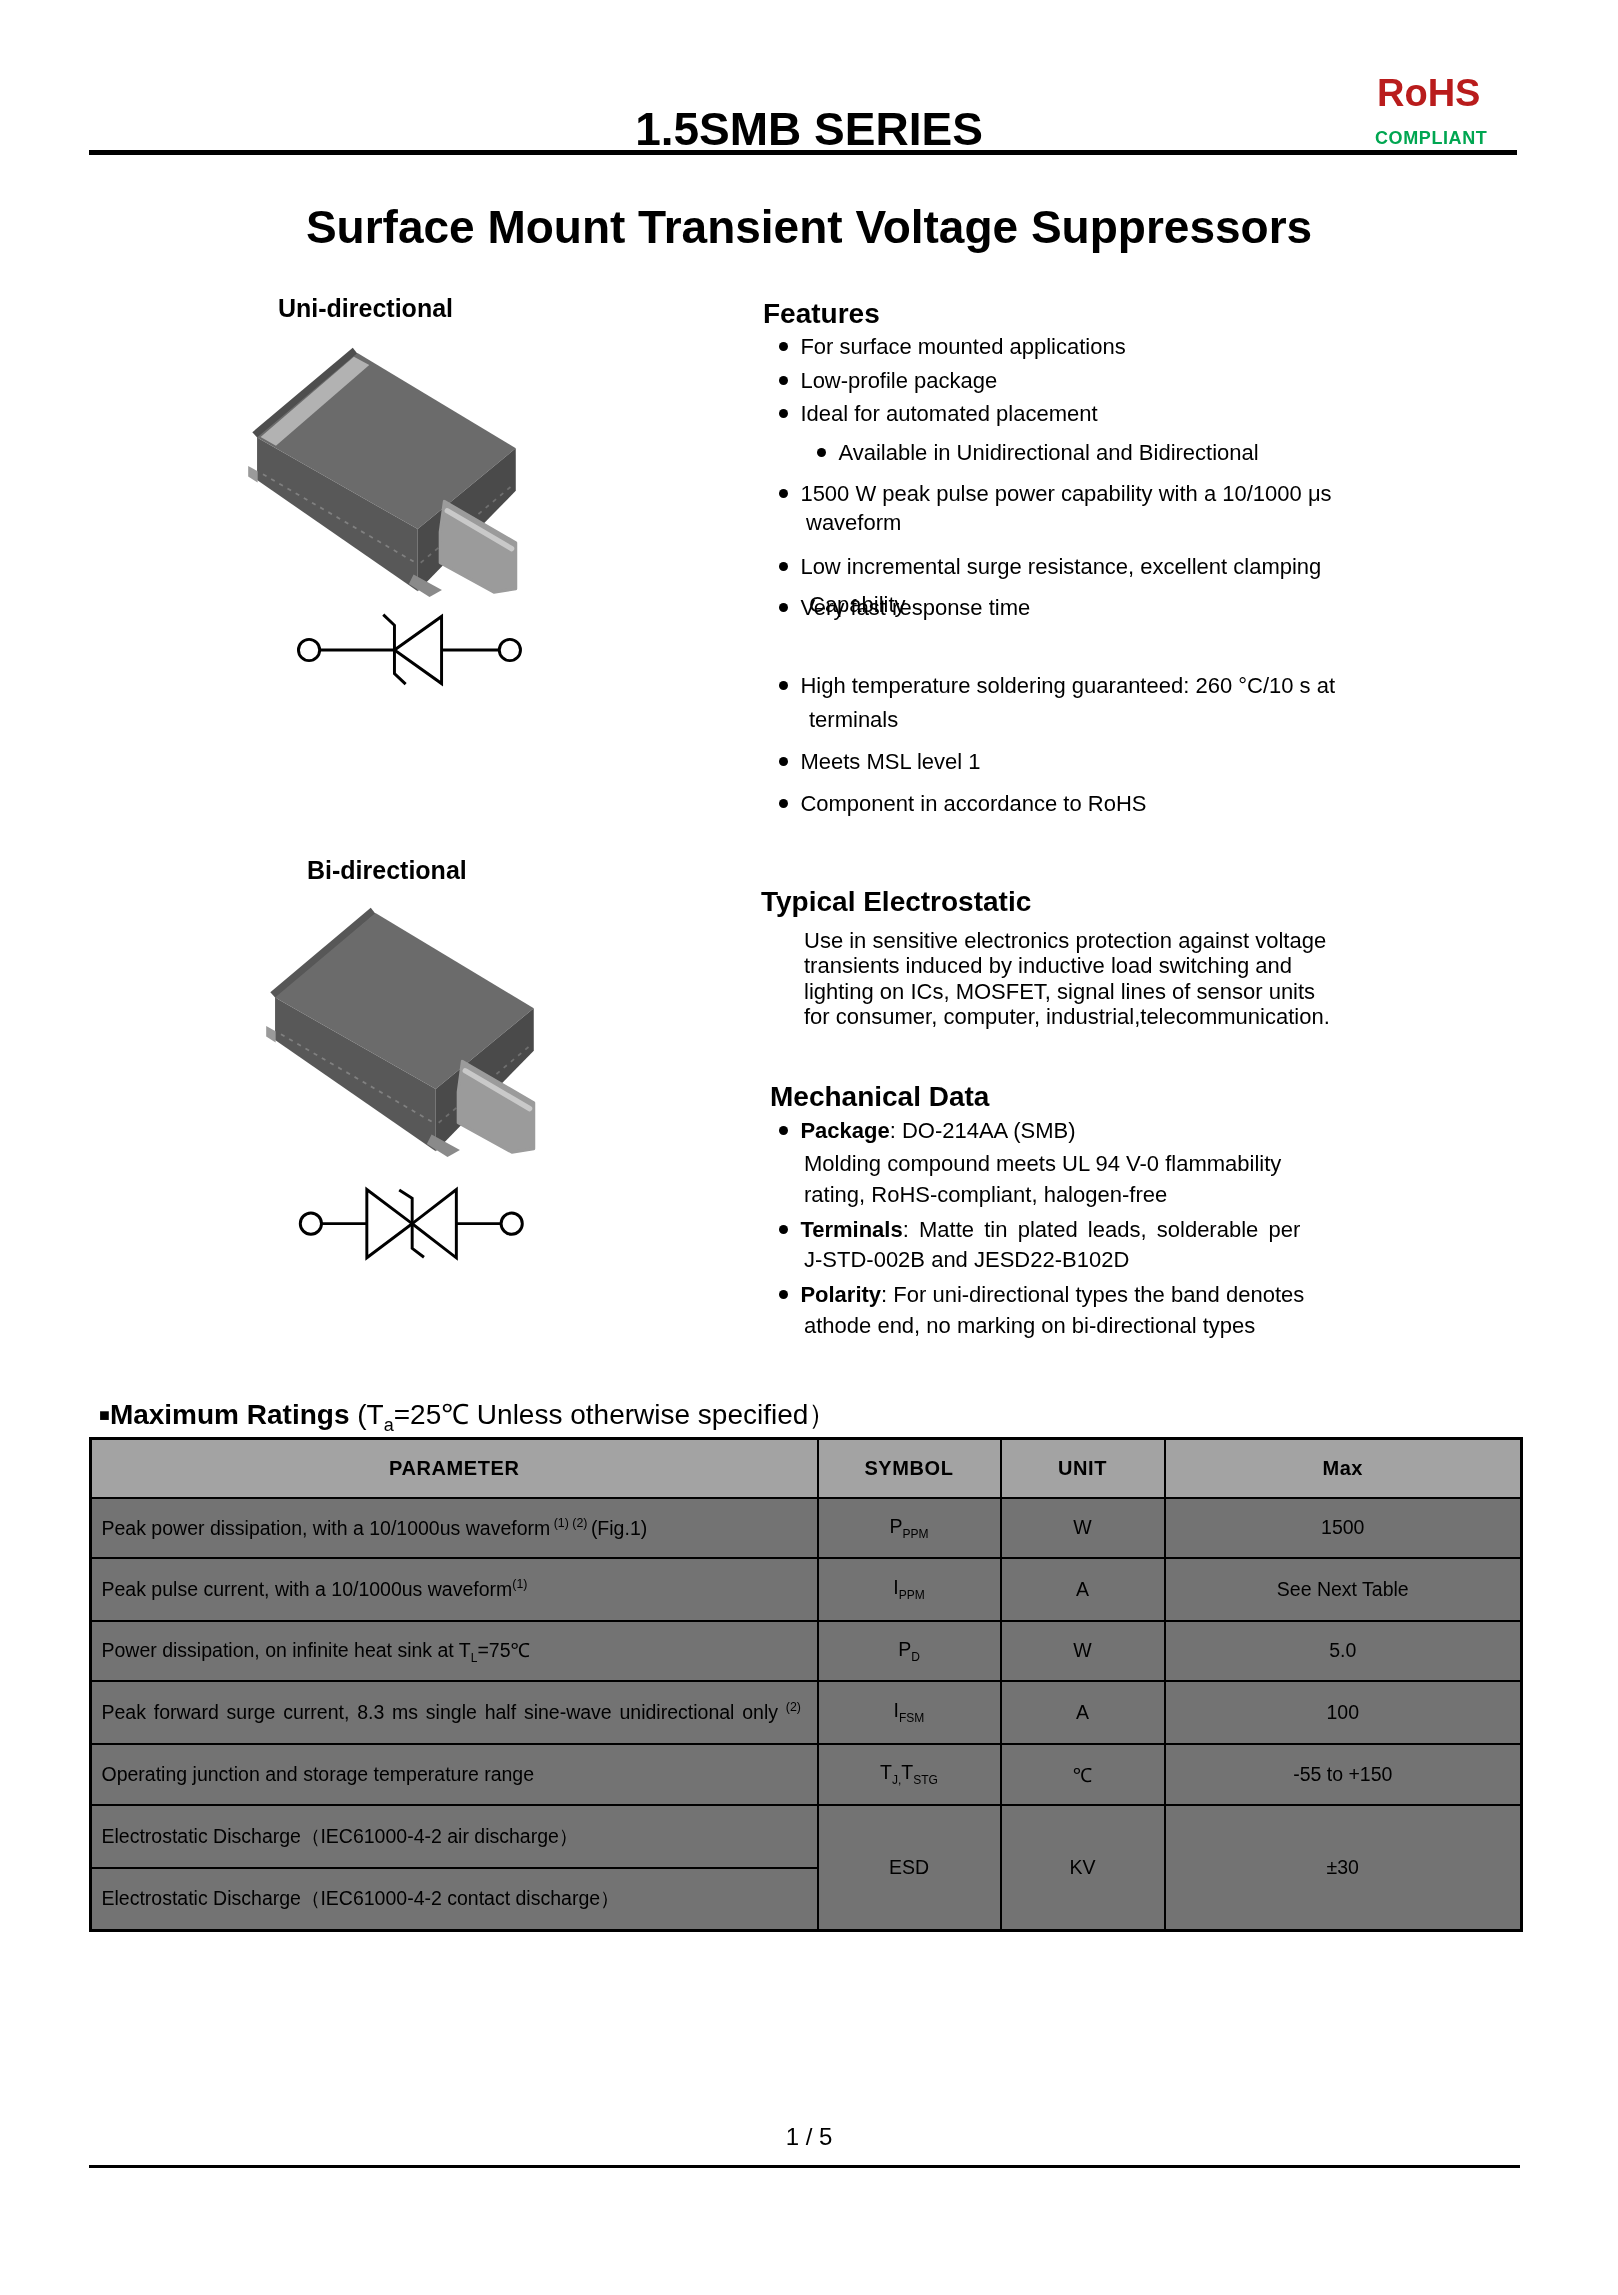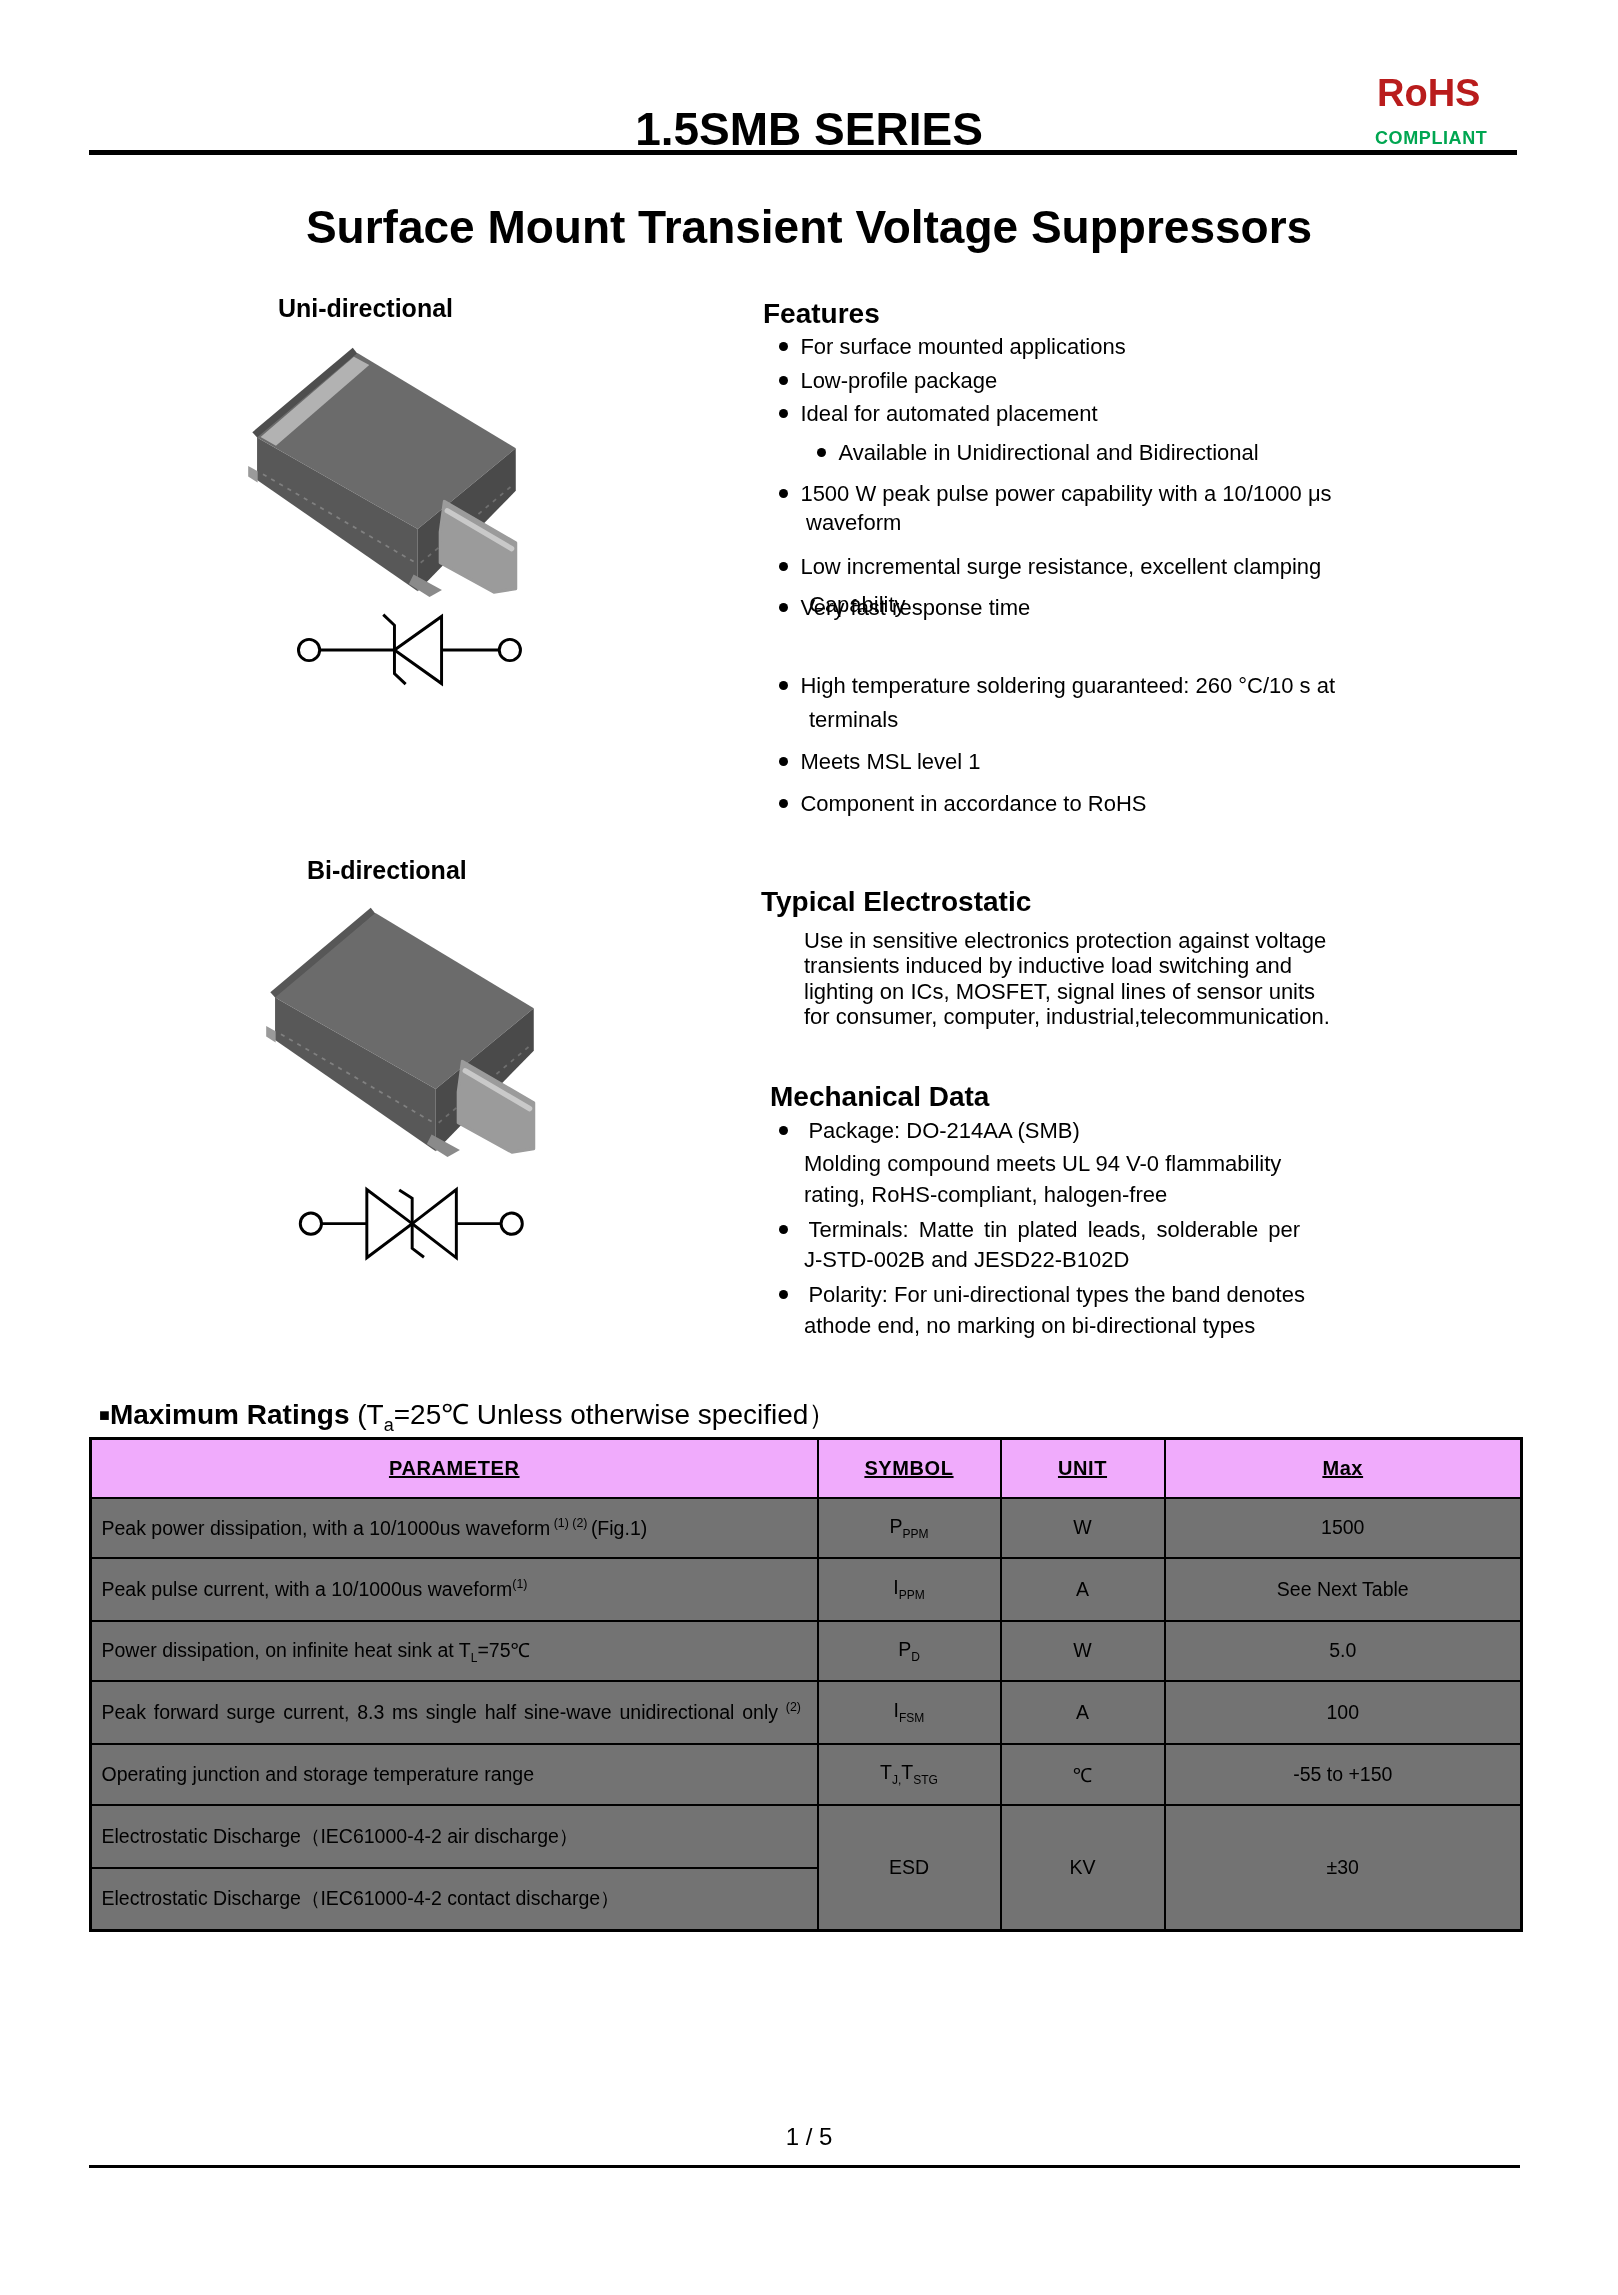--- a/index.html
+++ b/index.html
@@ -34,35 +34,34 @@
   }
   table.ratings td,table.ratings th{
     border:2.4px solid #000;
     padding:0;
     vertical-align:middle;
     text-align:center;
     background:#737373;
     font-weight:normal;
   }
   table.ratings th{
-    background:#f0abfc;
+    background:#a3a3a3;
     font-weight:bold;
     font-size:20px;
     letter-spacing:0.6px;
-    text-decoration:underline;
   }
   table.ratings td.param{
     text-align:left;
     padding-left:9.5px;
     padding-right:6px;
     white-space:normal;
   }
   table.ratings sup{font-size:12.4px;}
   table.ratings sub{font-size:12px;}
-  .mech-bold{font-weight:normal;margin-left:8px;}
+  .mech-bold{font-weight:bold;}
   .wspace{word-spacing:4.1px;}
   .footer-page{width:100%;text-align:center;font-size:24px;}
 </style>
 </head>
 <body>
 
 <div class="abs series-title" style="top:102px;left:0;">1.5SMB SERIES</div>
 
 <div class="abs rohs1" style="top:72px;left:1377px;">RoHS</div>
 <div class="abs rohs2" style="top:128px;left:1375px;">COMPLIANT</div>

